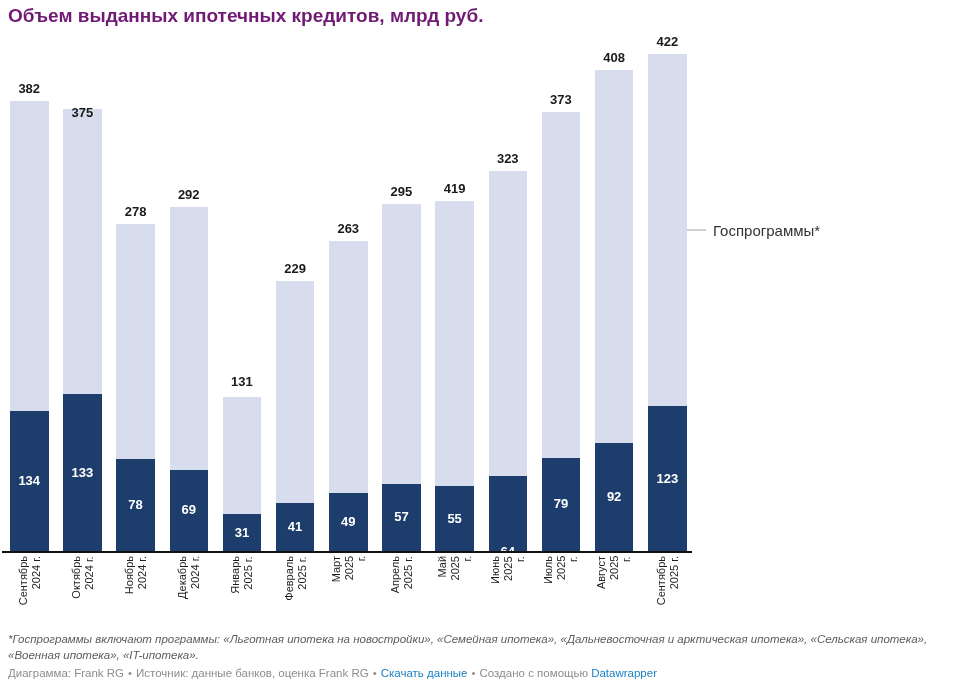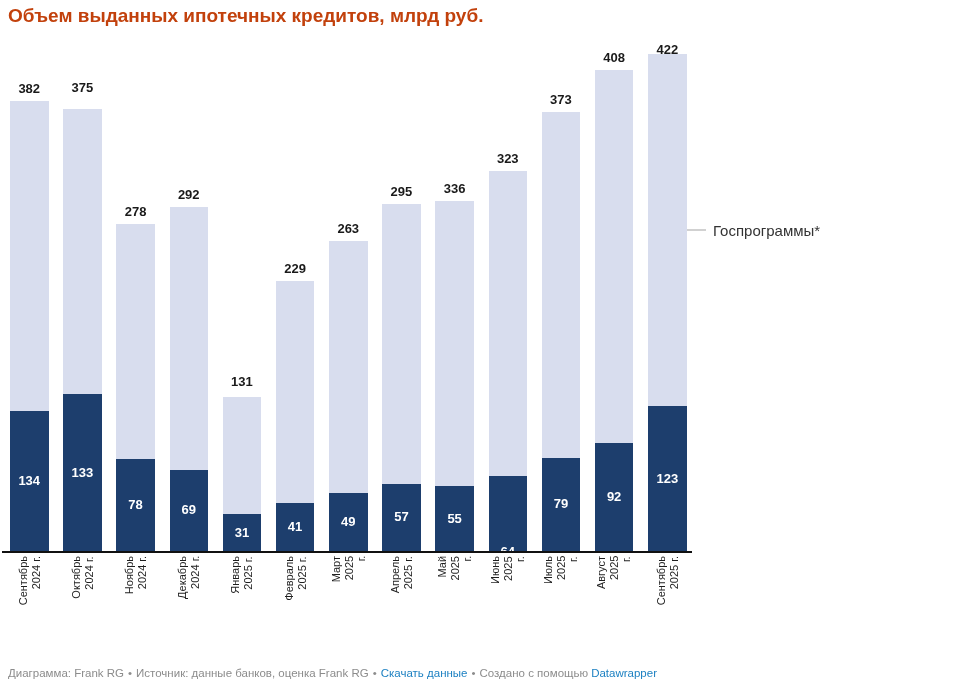--- a/index.html
+++ b/index.html
@@ -1,18 +1,18 @@
 <!DOCTYPE html>
 <html><head>
 <meta charset="utf-8">
 <style>
   html,body{margin:0;padding:0;background:#fff;}
   body{font-family:"Liberation Sans",sans-serif;}
   #app{position:relative;width:954px;height:689px;background:#fff;overflow:hidden;}
-  .title{position:absolute;left:8px;top:5px;font-size:19px;font-weight:700;color:#c2410c;white-space:nowrap;}
+  .title{position:absolute;left:8px;top:5px;font-size:19px;font-weight:700;color:#701a75;white-space:nowrap;}
   .seg{position:absolute;}
   .total-label{position:absolute;font-size:13px;font-weight:700;color:#1a1a1a;text-align:center;}
   .inner-label{position:absolute;font-size:13px;font-weight:700;color:#ffffff;text-align:center;}
   .axis-line{position:absolute;left:2px;top:551px;width:690px;height:2px;background:#111111;}
   .x-label-wrap{position:absolute;top:556px;width:74px;height:78px;display:flex;justify-content:center;align-items:flex-start;}
   .x-label{writing-mode:vertical-rl;transform:rotate(180deg);font-size:11px;line-height:12.5px;color:#1f1f1f;text-align:end;white-space:nowrap;}
   .legend-item{position:absolute;display:flex;align-items:center;transform:translateY(-50%);}
   .legend-tick{width:19px;height:1px;background:#a3a3a3;margin-right:7px;flex:0 0 auto;}
   .legend-label{font-size:15px;color:#333333;white-space:nowrap;}
   #legend-gov{left:687px;top:231px;}
@@ -33,21 +33,21 @@
   <div id="plot">
       <div class="seg" style="left: 10px; top: 101.109px; width: 38.5px; height: 309.742px; background: rgb(216, 221, 238);"></div>
       <div class="seg" style="left: 10px; top: 410.851px; width: 38.5px; height: 140.149px; background: rgb(29, 62, 109);"></div>
       <div class="total-label" style="left: -6px; top: 81.109px; width: 70.5px;">382</div>
       <div class="inner-label" style="left: 6px; top: 472.925px; width: 46.5px;">134</div>
       <div class="x-label-wrap" style="left: -7.75px;">
         <div class="x-label">Сентябрь<br>2024 г.</div>
       </div>
       <div class="seg" style="left: 63.17px; top: 109.353px; width: 38.5px; height: 285.009px; background: rgb(216, 221, 238);"></div>
       <div class="seg" style="left: 63.17px; top: 394.363px; width: 38.5px; height: 156.637px; background: rgb(29, 62, 109);"></div>
-      <div class="total-label" style="left: 47.17px; top: 80px; width: 70.5px;">375</div>
+      <div class="total-label" style="left: 47.17px; top: 105px; width: 70.5px;">375</div>
       <div class="inner-label" style="left: 59.17px; top: 464.681px; width: 46.5px;">133</div>
       <div class="x-label-wrap" style="left: 45.42px;">
         <div class="x-label">Октябрь<br>2024 г.</div>
       </div>
       <div class="seg" style="left: 116.34px; top: 223.592px; width: 38.5px; height: 235.545px; background: rgb(216, 221, 238);"></div>
       <div class="seg" style="left: 116.34px; top: 459.137px; width: 38.5px; height: 91.8626px; background: rgb(29, 62, 109);"></div>
       <div class="total-label" style="left: 100.34px; top: 203.592px; width: 70.5px;">278</div>
       <div class="inner-label" style="left: 112.34px; top: 497.069px; width: 46.5px;">78</div>
       <div class="x-label-wrap" style="left: 98.59px;">
         <div class="x-label">Ноябрь<br>2024 г.</div>
@@ -82,21 +82,21 @@
       </div>
       <div class="seg" style="left: 382.19px; top: 203.571px; width: 38.5px; height: 280.299px; background: rgb(216, 221, 238);"></div>
       <div class="seg" style="left: 382.19px; top: 483.87px; width: 38.5px; height: 67.1303px; background: rgb(29, 62, 109);"></div>
       <div class="total-label" style="left: 366.19px; top: 183.571px; width: 70.5px;">295</div>
       <div class="inner-label" style="left: 378.19px; top: 509.435px; width: 46.5px;">57</div>
       <div class="x-label-wrap" style="left: 364.44px;">
         <div class="x-label">Апрель<br>2025 г.</div>
       </div>
       <div class="seg" style="left: 435.36px; top: 201.216px; width: 38.5px; height: 285.009px; background: rgb(216, 221, 238);"></div>
       <div class="seg" style="left: 435.36px; top: 486.225px; width: 38.5px; height: 64.7749px; background: rgb(29, 62, 109);"></div>
-      <div class="total-label" style="left: 419.36px; top: 181.216px; width: 70.5px;">336</div>
+      <div class="total-label" style="left: 419.36px; top: 181.216px; width: 70.5px;">419</div>
       <div class="inner-label" style="left: 431.36px; top: 510.613px; width: 46.5px;">55</div>
       <div class="x-label-wrap" style="left: 417.61px;">
         <div class="x-label">Май<br>2025<br>г.</div>
       </div>
       <div class="seg" style="left: 488.53px; top: 170.595px; width: 38.5px; height: 305.031px; background: rgb(216, 221, 238);"></div>
       <div class="seg" style="left: 488.53px; top: 475.626px; width: 38.5px; height: 75.3744px; background: rgb(29, 62, 109);"></div>
       <div class="total-label" style="left: 472.53px; top: 150.595px; width: 70.5px;">323</div>
       <div class="inner-label" style="left: 484.53px; top: 505.313px; width: 46.5px; margin-top: 39px;">64</div>
       <div class="x-label-wrap" style="left: 470.78px;">
         <div class="x-label">Июнь<br>2025<br>г.</div>
@@ -110,31 +110,32 @@
       </div>
       <div class="seg" style="left: 594.87px; top: 70.4882px; width: 38.5px; height: 372.161px; background: rgb(216, 221, 238);"></div>
       <div class="seg" style="left: 594.87px; top: 442.649px; width: 38.5px; height: 108.351px; background: rgb(29, 62, 109);"></div>
       <div class="total-label" style="left: 578.87px; top: 50.4882px; width: 70.5px;">408</div>
       <div class="inner-label" style="left: 590.87px; top: 488.825px; width: 46.5px;">92</div>
       <div class="x-label-wrap" style="left: 577.12px;">
         <div class="x-label">Август<br>2025<br>г.</div>
       </div>
       <div class="seg" style="left: 648.04px; top: 54px; width: 38.5px; height: 352.14px; background: rgb(216, 221, 238);"></div>
       <div class="seg" style="left: 648.04px; top: 406.14px; width: 38.5px; height: 144.86px; background: rgb(29, 62, 109);"></div>
-      <div class="total-label" style="left: 632.04px; top: 34px; width: 70.5px; margin-top: 8px;">422</div>
+      <div class="total-label" style="left: 632.04px; top: 34px; width: 70.5px;">422</div>
       <div class="inner-label" style="left: 644.04px; top: 470.57px; width: 46.5px;">123</div>
       <div class="x-label-wrap" style="left: 630.29px;">
         <div class="x-label">Сентябрь<br>2025 г.</div>
       </div>
     </div>
 
   <div class="axis-line"></div>
 
   <div class="legend-item" id="legend-gov" style="top: 230.07px;">
     <div class="legend-tick"></div>
     <div class="legend-label">Госпрограммы*</div>
   </div>
 
+  <div class="footnote">*Госпрограммы включают программы: «Льготная ипотека на новостройки», «Семейная ипотека», «Дальневосточная и арктическая ипотека», «Сельская ипотека», «Военная ипотека», «IT-ипотека».</div>
 
   <div class="attribution">
     <span>Диаграмма: Frank RG</span><span class="sep">•</span><span>Источник: данные банков, оценка Frank RG</span><span class="sep">•</span><a class="link" style="color: rgb(29, 129, 194);">Скачать данные</a><span class="sep">•</span><span>Создано с помощью</span><a class="link gap" style="color: rgb(29, 129, 194);">Datawrapper</a>
   </div>
 </div>
 
 </body></html>

